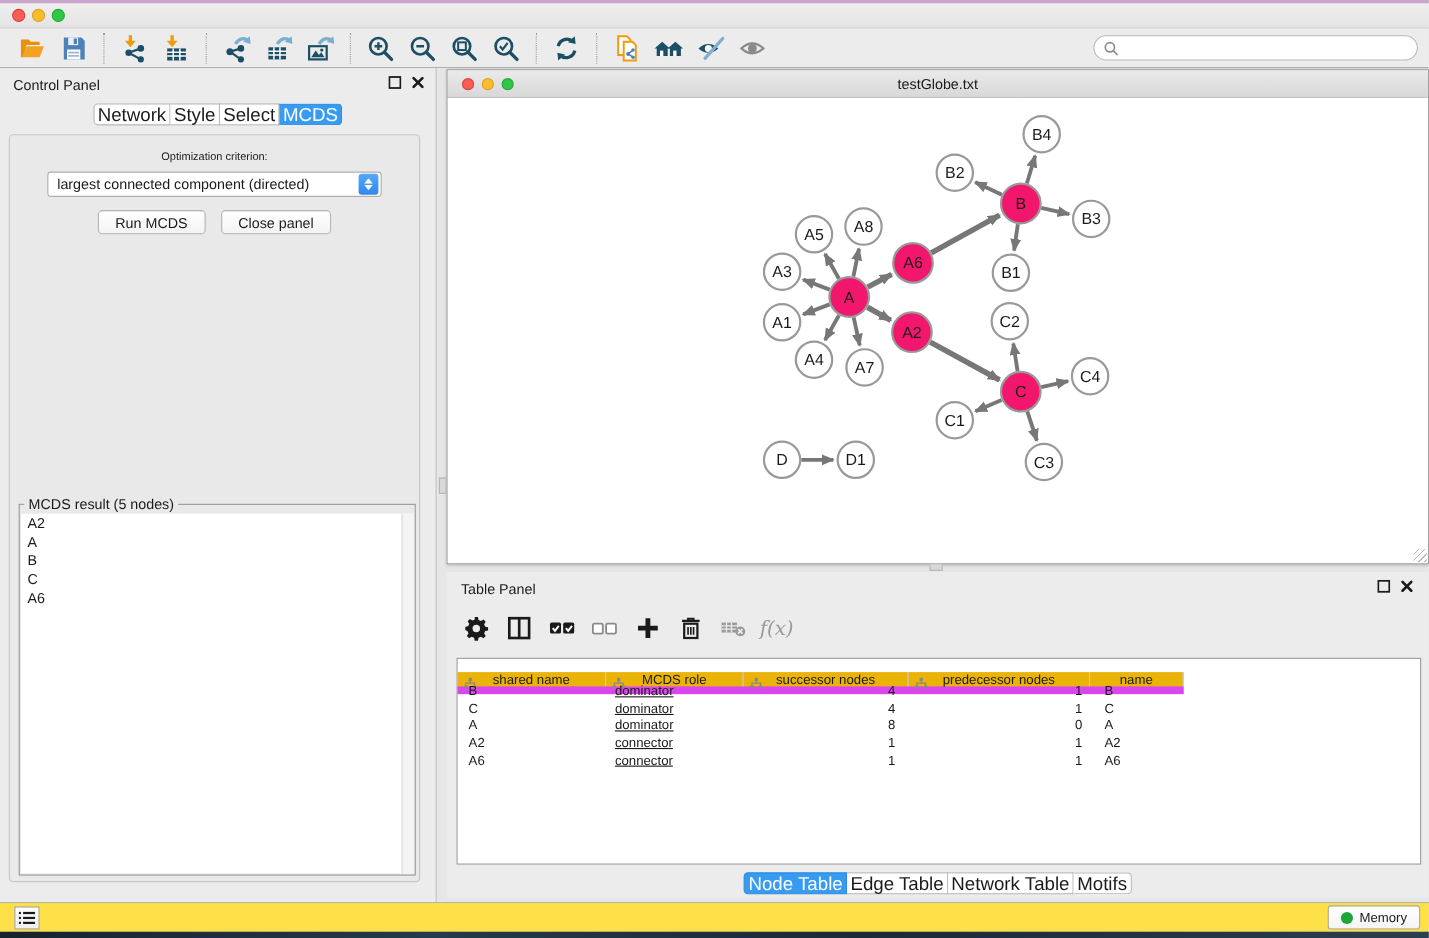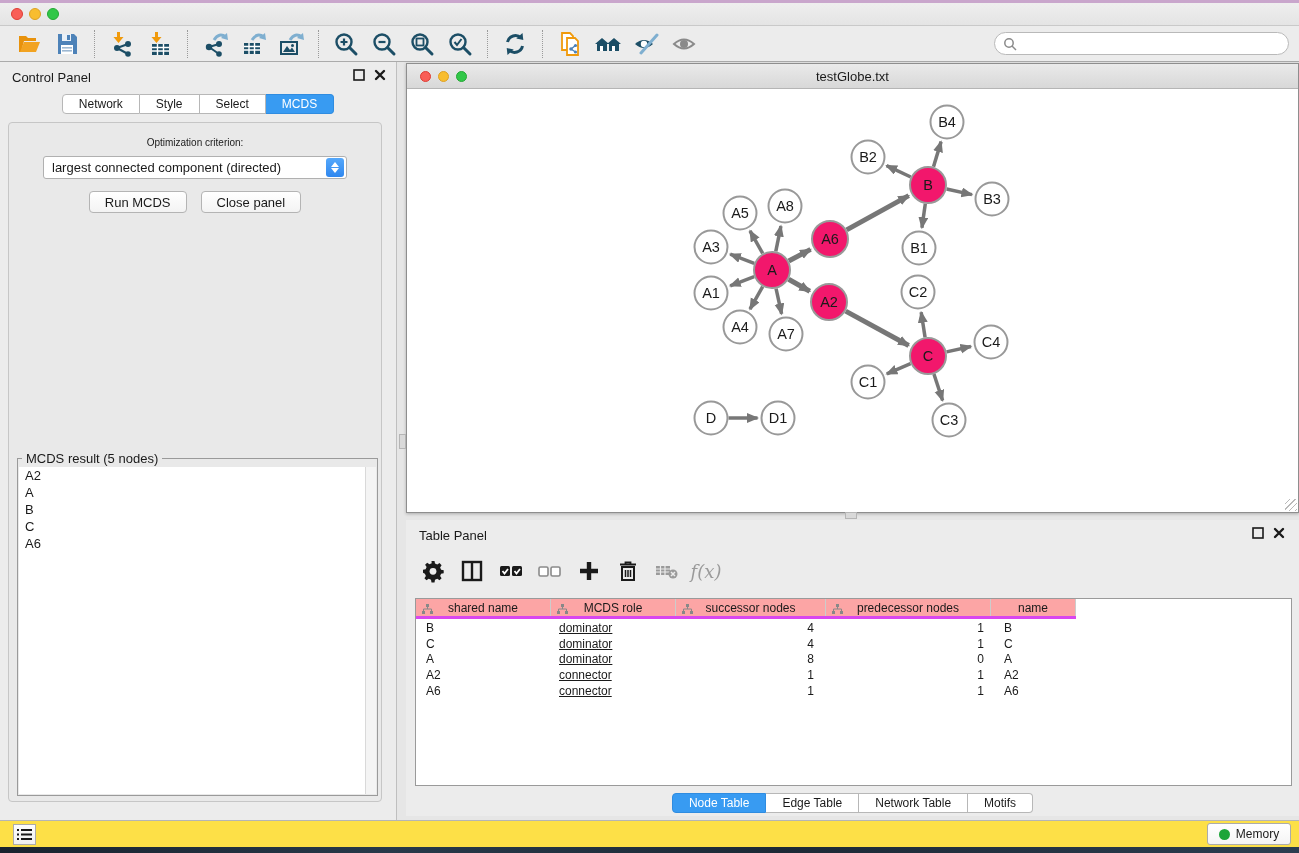--- a/index.html
+++ b/index.html
@@ -27,21 +27,21 @@
 
   
   .workspace { position:absolute; left:0; top:62px; width:1299px; height:758px; background:#e6e6e6; }
 
   
   .control-panel { position:absolute; left:0; top:0; width:397px; height:758px; background:#ececec; border-right:1px solid #bfbfbf; }
   .cp-header { position:relative; height:28px; }
   .panel-title { position:absolute; left:12px; top:8px; font-size:13px; color:#1a1a1a; }
   .panel-icons { position:absolute; right:10px; top:7px; display:flex; gap:9px; }
   .seg-tabs { display:flex; justify-content:center; margin-top:4px; }
-  .seg-tab { height:20px; line-height:19px; padding:0 16px; font-size:12px; background:#fff;
+  .seg-tab { height:20px; line-height:19px; padding:0 3px; font-size:17px; background:#fff;
     border:1px solid #b7b7b7; border-left:none; color:#1a1a1a; cursor:default; }
   .seg-tab:first-child { border-left:1px solid #b7b7b7; border-radius:4px 0 0 4px; }
   .seg-tab:last-child { border-radius:0 4px 4px 0; }
   .seg-tab.active { background:#389bf2; border-color:#2f8ce0; color:#fff; }
   .cp-content { position:absolute; left:8px; right:14px; top:60px; bottom:18px;
     background:#e9e9e9; border:1px solid #c6c6c6; border-radius:4px; }
   .opt-label { text-align:center; margin-top:14px; font-size:10px; }
   .criterion { margin:8px 34px 0 34px; height:23px; background:#fff; border:1px solid #b0b0b0; border-radius:3px;
     display:flex; align-items:center; position:relative; }
   .criterion .val { flex:1; font-size:13px; padding-left:8px; white-space:nowrap; }
@@ -69,21 +69,21 @@
     background:repeating-linear-gradient(135deg, transparent 0 3px, #b9b9b9 3px 4px); }
   .v-handle { position:absolute; left:-8px; top:370px; width:7px; height:15px; background:#d9d9d9; border:1px solid #b5b5b5; }
   .h-handle { position:absolute; left:845px; top:450px; width:12px; height:7px; background:#d9d9d9; border:1px solid #b5b5b5; }
 
   
   .table-panel { position:absolute; left:406px; top:458px; width:893px; height:296px; background:#ececec; }
   .tp-toolbar { position:absolute; left:12px; top:32px; height:38px; display:flex; align-items:center; gap:9px; }
   .tp-icon { width:30px; height:30px; display:flex; align-items:center; justify-content:center; }
   .fx { font-family:"DejaVu Serif", serif; font-style:italic; font-size:18px; color:#9a9a9a; }
   .tp-table { position:absolute; left:9px; right:7px; top:78px; height:188px; background:#fff; border:1px solid #9a9a9a; }
-  .th-row { position:absolute; left:0; top:0; height:20px; width:660px; background:#fca5a5; border-bottom:3px solid #d946ef; display:flex; }
+  .th-row { position:absolute; left:0; top:12px; height:20px; width:660px; background:#eab308; border-bottom:7px solid #d946ef; display:flex; }
   .th-cell { position:relative; height:100%; border-right:1px solid #ccc; display:flex; align-items:center; justify-content:center; font-size:12px; color:#1a1a1a; }
   .th-cell .tree { position:absolute; left:6px; top:5px; }
   .tb-rows { position:absolute; left:0; top:21px; right:0; }
   .t-row { display:flex; height:15.7px; font-size:12px; align-items:center; }
   .t-cell { height:100%; display:flex; align-items:center; }
   .c0 { width:135px; padding-left:10px; }
   .c1 { width:125px; padding-left:8px;text-decoration:underline; }
   .c2 { width:150px; justify-content:flex-end; padding-right:12px; }
   .c3 { width:165px; justify-content:flex-end; padding-right:7px; }
   .c4 { width:120px; padding-left:13px; }

